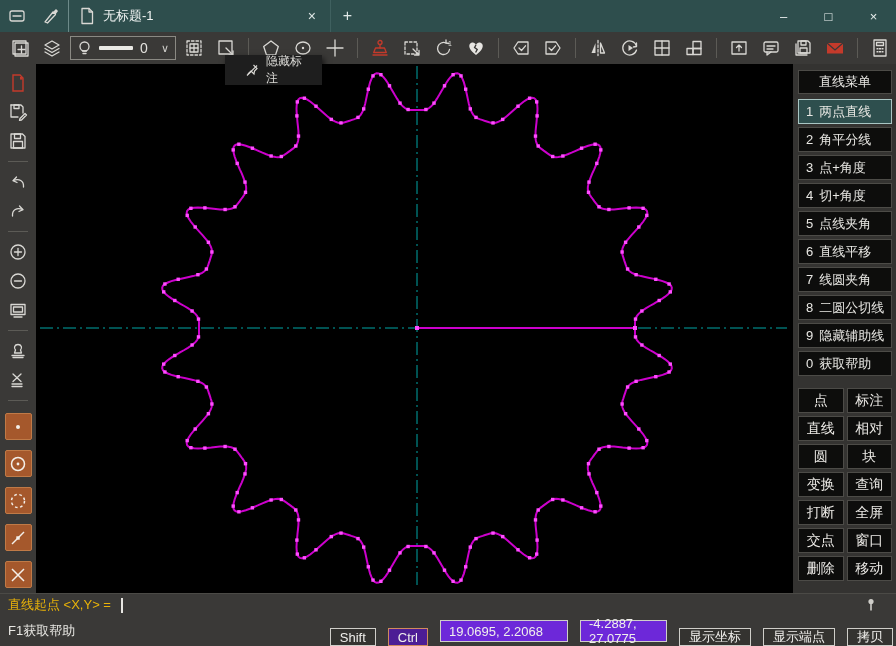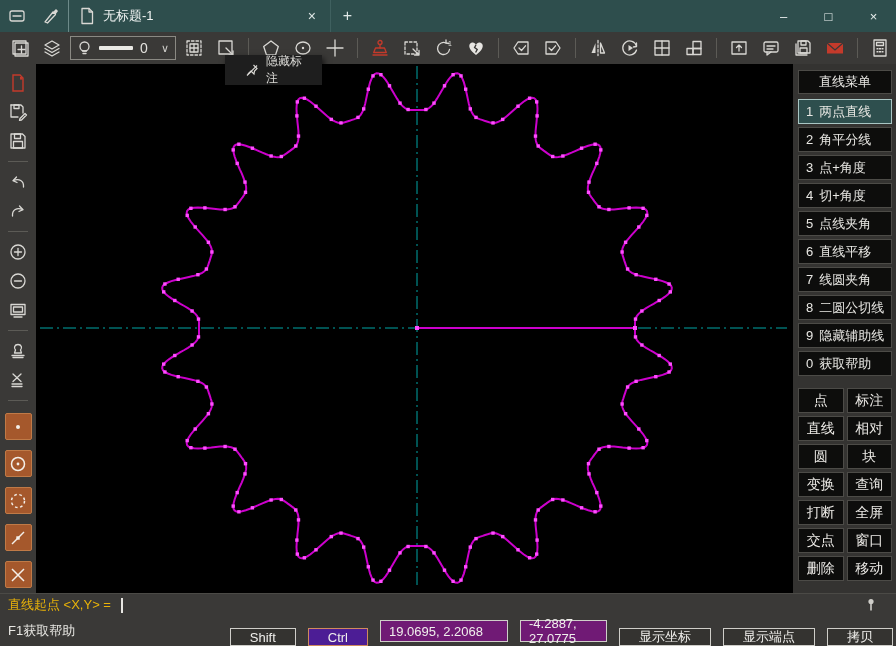--- a/index.html
+++ b/index.html
@@ -55,23 +55,23 @@
 
   
   .cmdbar { height:23px; background:#3a3937; border-top:1px solid #4b4a46; display:flex; align-items:center;
             padding:0 8px; color:#eab308; font-size:13px; flex:0 0 23px; position:relative; }
   .caret { display:inline-block; width:2px; height:15px; background:#e8e7e3; margin-left:10px; }
   .cmd-pin { position:absolute; right:18px; top:3px; }
   .statusbar { height:30px; background:#3a3937; display:flex; align-items:center; padding:0 3px 0 8px;
                color:#e8e7e3; font-size:13px; gap:12px; flex:0 0 30px; }
   .sb-help { flex:1; }
   .sb-btn { height:18px; border:1px solid #cfcec9; background:#343330; color:#f0efec; font-size:13px;
-            display:flex; align-items:center; justify-content:center; padding:0 19px;margin-top:12px; }
+            display:flex; align-items:center; justify-content:center; padding:0 9px;margin-top:12px; }
   .sb-btn.ctrl { background:#4c1d95; border-color:#d8metrics; border-color:#d08a5d; }
-  .sb-box { height:22px; border:1px solid #cfcec9; background:#701a75; color:#f0efec; font-size:13px;
+  .sb-box { height:22px; border:1px solid #cfcec9; background:#6d28d9; color:#f0efec; font-size:13px;
             display:flex; align-items:center; padding:0 8px; }
   .sb-box.w1 { width:128px; }
   .sb-box.w2 { width:87px; }
 
   
   .popup { position:absolute; left:225px; top:55px; width:97px; background:#1e1e1e; z-index:20;
            box-shadow:2px 3px 6px rgba(0,0,0,.65); padding:2px 12px; }
   .popup-item { height:26px; display:flex; align-items:center; gap:7px; padding:0 8px; color:#dcdbd7; font-size:12px; }
   .popup-item svg { flex:0 0 14px; }
 </style>

